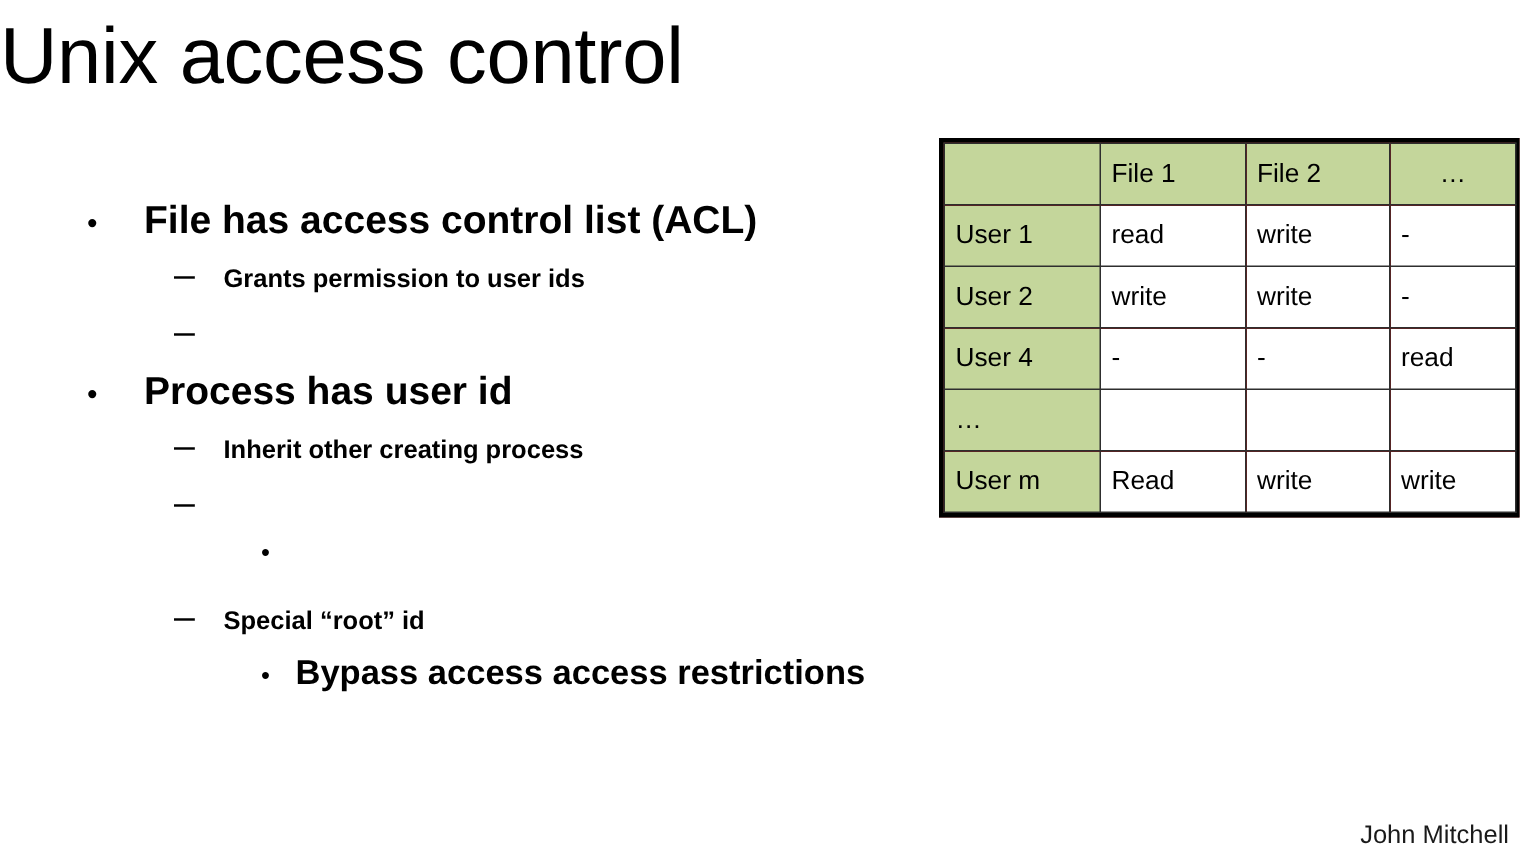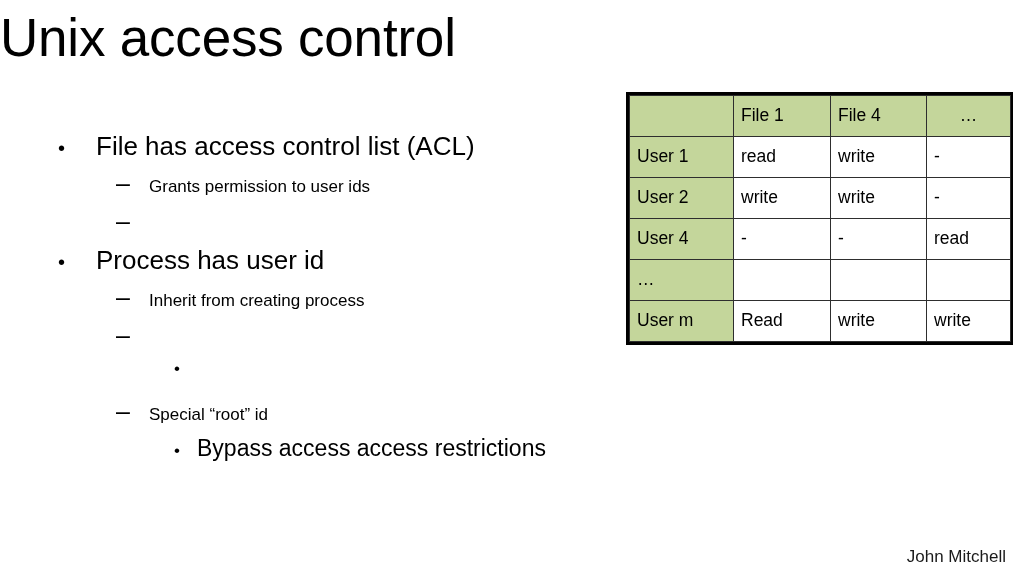--- a/index.html
+++ b/index.html
@@ -42,20 +42,21 @@
     display: flex;
     align-items: baseline;
     white-space: nowrap;
   }
   .bullet-row .marker {
     flex: 0 0 auto;
     text-align: left;
   }
   .bullet-row .btext {
     flex: 0 0 auto;
+    font-weight: bold;
   }
 
   
   .lvl1 {
     height: 38px;
     font-size: 26px;
     padding-left: 0px;
   }
   .lvl1 .marker {
     width: 38px;
@@ -164,21 +165,21 @@
     <span class="marker">–</span>
   </div>
 
   <div class="bullet-row lvl1">
     <span class="marker">•</span>
     <span class="btext">Process has user id</span>
   </div>
 
   <div class="bullet-row lvl2">
     <span class="marker">–</span>
-    <span class="btext">Inherit from creating process</span>
+    <span class="btext">Inherit other creating process</span>
   </div>
 
   <div class="bullet-row lvl2">
     <span class="marker">–</span>
   </div>
 
   <div class="bullet-row lvl3">
     <span class="marker">•</span>
   </div>
 
@@ -199,21 +200,21 @@
     <colgroup>
       <col class="c0">
         <col class="c1">
         <col class="c2">
         <col class="c3">
     </colgroup>
     <tbody>
       <tr>
         <td class="hdr"></td>
         <td class="hdr">File 1</td>
-        <td class="hdr">File 4</td>
+        <td class="hdr">File 2</td>
         <td class="hdr ctr">…</td>
       </tr>
 
       <tr>
         <td class="rowhdr">User 1</td>
         <td class="body">read</td>
         <td class="body">write</td>
         <td class="body">-</td>
       </tr>
 

